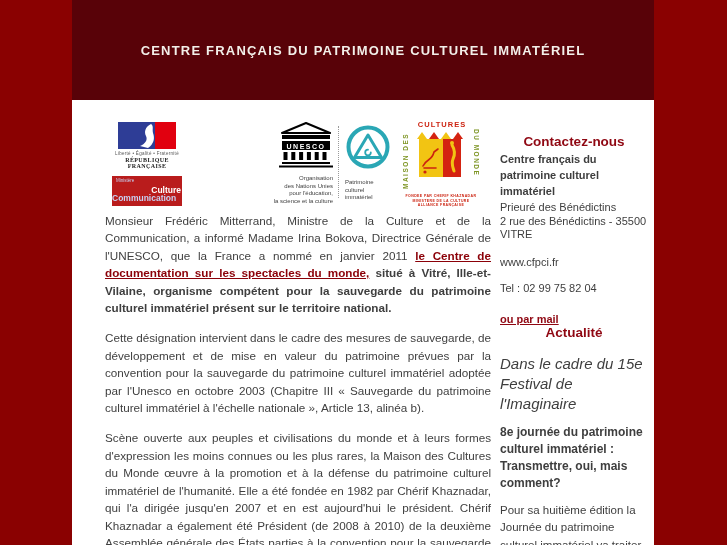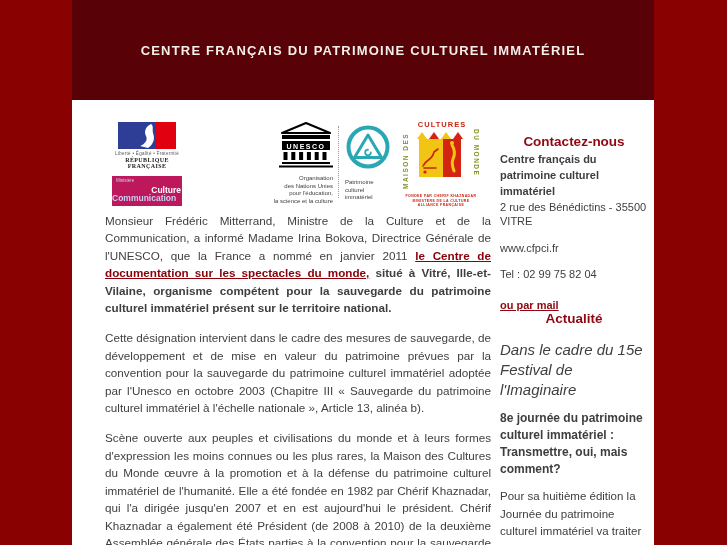--- a/index.html
+++ b/index.html
@@ -18,21 +18,21 @@
     position:absolute; left:72px; top:100px; width:582px; height:445px;
     background:#ffffff; overflow:hidden;
   }
 
   
   .fr-logo { position:absolute; left:40px; top:22px; width:70px; text-align:center; }
   .fr-flag { width:58px; height:27px; margin:0 auto; display:block; }
   .fr-motto { font-size:4.5px; color:#555; margin-top:2px; letter-spacing:0.3px; }
   .fr-name { font-family:"Liberation Serif", serif; font-size:6px; font-weight:bold; color:#222; letter-spacing:0.4px; margin-top:1px; }
   .ministry-box {
-    margin-top:7px; width:70px; height:30px; background:#be185d; position:relative;
+    margin-top:7px; width:70px; height:30px; background:#b91c1c; position:relative;
     text-align:left; overflow:hidden;
   }
   .ministry-box .ministere { position:absolute; top:2px; left:4px; font-size:4.5px; color:#c8d0f2; }
   .ministry-box .culture { position:absolute; top:9px; right:1px; font-size:8.5px; font-weight:bold; color:#ffffff; }
   .ministry-box .communication { position:absolute; bottom:3px; left:0; font-size:8.5px; font-weight:bold; color:#c8d0f2; }
 
   .unesco-block { position:absolute; left:187px; top:22px; width:74px; text-align:right; }
   .unesco-caption { margin-top:3px; font-size:6px; line-height:7.5px; color:#3f3f3f; }
 
   .dot-sep { position:absolute; left:266px; top:26px; height:72px; width:0; border-left:1px dotted #9a9a9a; }
@@ -172,20 +172,21 @@
   <div class="main-col">
     <p><span>Monsieur Frédéric Mitterrand, Ministre de la Culture et de la Communication, a informé Madame Irina Bokova, Directrice Générale de l'UNESCO, que la France a nommé en janvier 2011 </span><span class="doc-link">le Centre de documentation sur les spectacles du monde,</span><span class="bold-black"> situé à Vitré, Ille-et-Vilaine, organisme compétent pour la sauvegarde du patrimoine culturel immatériel présent sur le territoire national.</span></p>
     <p>Cette désignation intervient dans le cadre des mesures de sauvegarde, de développement et de mise en valeur du patrimoine prévues par la convention pour la sauvegarde du patrimoine culturel immatériel adoptée par  l'Unesco en octobre 2003 (Chapitre III « Sauvegarde du patrimoine culturel immatériel à l'échelle nationale », Article 13, alinéa b).</p>
     <p>Scène ouverte aux peuples et civilisations du monde et à leurs formes d'expression les moins connues ou les plus rares, la Maison des Cultures du Monde œuvre à la promotion et à la défense du patrimoine culturel immatériel de l'humanité. Elle a été fondée en 1982 par Chérif Khaznadar, qui l'a dirigée jusqu'en 2007 et en est aujourd'hui le président. Chérif Khaznadar a également été Président (de 2008 à 2010) de la deuxième Assemblée générale des États parties à la convention pour la sauvegarde du patrimoine culturel immatériel de l'UNESCO.</p>
   </div>
 
   <div class="sidebar">
     <div class="red-heading contact-heading">Contactez-nous</div>
     <div class="org-name">Centre français du patrimoine culturel immatériel</div>
     <div class="address">
+      <div>Prieuré des Bénédictins</div>
       <div>2 rue des Bénédictins - 35500 VITRE</div>
     </div>
     <div class="website">www.cfpci.fr</div>
     <div class="phone">Tel : 02 99 75 82 04</div>
     <div><span class="mail-link">ou par mail</span></div>
     <div class="red-heading news-heading">Actualité</div>
     <div class="news-context">Dans le cadre du 15e Festival de l'Imaginaire</div>
     <div class="news-title">8e journée du patrimoine culturel immatériel : Transmettre, oui, mais comment?</div>
     <div class="news-body">Pour sa huitième édition la Journée du patrimoine culturel immatériel va traiter du thème de la transmission :</div>
   </div>

